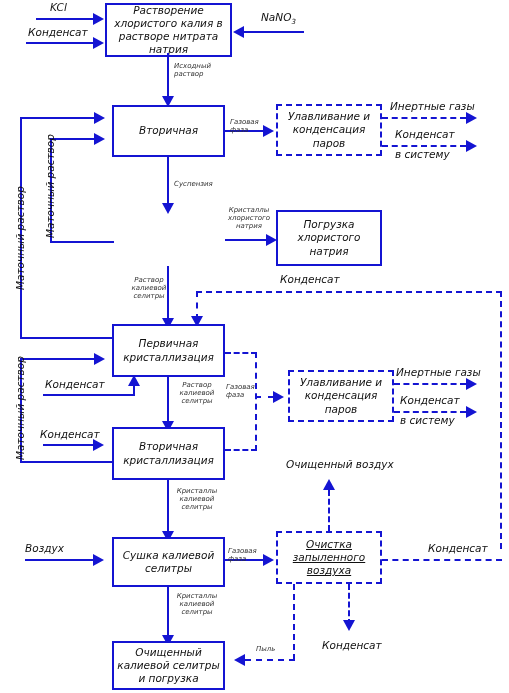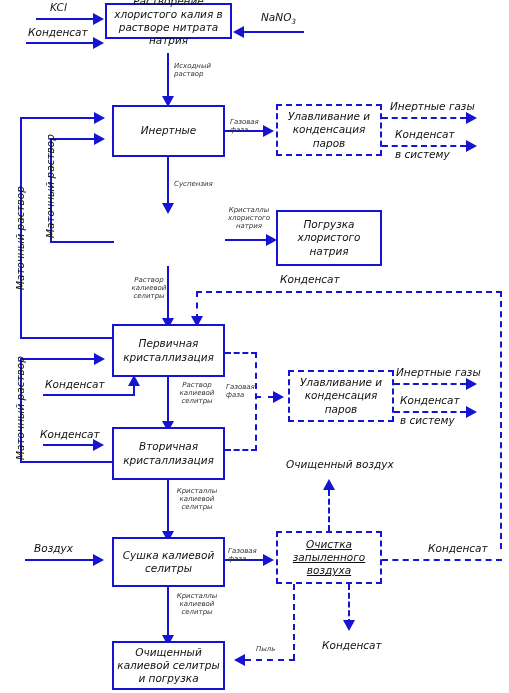--- a/index.html
+++ b/index.html
@@ -43,21 +43,21 @@
   .lb.sm2{font-size:7px;color:#333;text-align:center;white-space:normal;width:46px;}
   .lb.ctr{text-align:center;}
   .rot{transform-origin:0 0;transform:rotate(-90deg);}
   .sub{font-size:7px;vertical-align:sub;}
 </style>
 </head>
 <body>
 
 <div id="root">
 
-  <div class="box" style="left:105px;top:3px;width:127px;height:36px;">
+  <div class="box" style="left:105px;top:3px;width:127px;height:54px;">
     <span class="t">Растворение хлористого калия в растворе нитрата натрия</span>
   </div>
 
   <div class="lb big" style="left:50px;top:1px;">
     <span>KCl</span>
   </div>
   <div class="ln h" style="left:36px;top:18px;width:58px;"></div>
   <div class="ar r" style="left:93px;top:13px;"></div>
 
   <div class="lb big" style="left:28px;top:26px;">
@@ -73,21 +73,21 @@
   <div class="ar l" style="left:233px;top:26px;"></div>
 
   <div class="ln v" style="left:167px;top:53px;width:2px;height:48px;"></div>
   <div class="ar d" style="left:162px;top:96px;"></div>
   <div class="lb sm" style="left:174px;top:62px;">
     <span>Исходный</span><br>
     <span>раствор</span>
   </div>
 
   <div class="box" style="left:112px;top:105px;width:113px;height:52px;">
-    <span class="t">Инертные</span>
+    <span class="t">Вторичная</span>
   </div>
 
   <div class="ln h" style="left:225px;top:130px;width:41px;"></div>
   <div class="ar r" style="left:263px;top:125px;"></div>
   <div class="lb sm" style="left:230px;top:118px;">
     <span>Газовая</span><br>
     <span>фаза</span>
   </div>
 
   <div class="box dashed" style="left:276px;top:104px;width:106px;height:52px;">
@@ -199,21 +199,21 @@
   <div class="ln v" style="left:167px;top:480px;width:2px;height:57px;"></div>
   <div class="ar d" style="left:162px;top:531px;"></div>
   <div class="lb sm2 ctr" style="left:174px;top:487px;">
     <span>Кристаллы калиевой селитры</span>
   </div>
 
   <div class="box" style="left:112px;top:537px;width:113px;height:50px;">
     <span class="t">Сушка калиевой селитры</span>
   </div>
 
-  <div class="lb big" style="left:34px;top:542px;">
+  <div class="lb big" style="left:25px;top:542px;">
     <span>Воздух</span>
   </div>
   <div class="ln h" style="left:25px;top:559px;width:69px;"></div>
   <div class="ar r" style="left:93px;top:554px;"></div>
 
   <div class="ln h" style="left:225px;top:559px;width:41px;"></div>
   <div class="ar r" style="left:263px;top:554px;"></div>
   <div class="lb sm" style="left:228px;top:547px;">
     <span>Газовая</span><br>
     <span>фаза</span>

